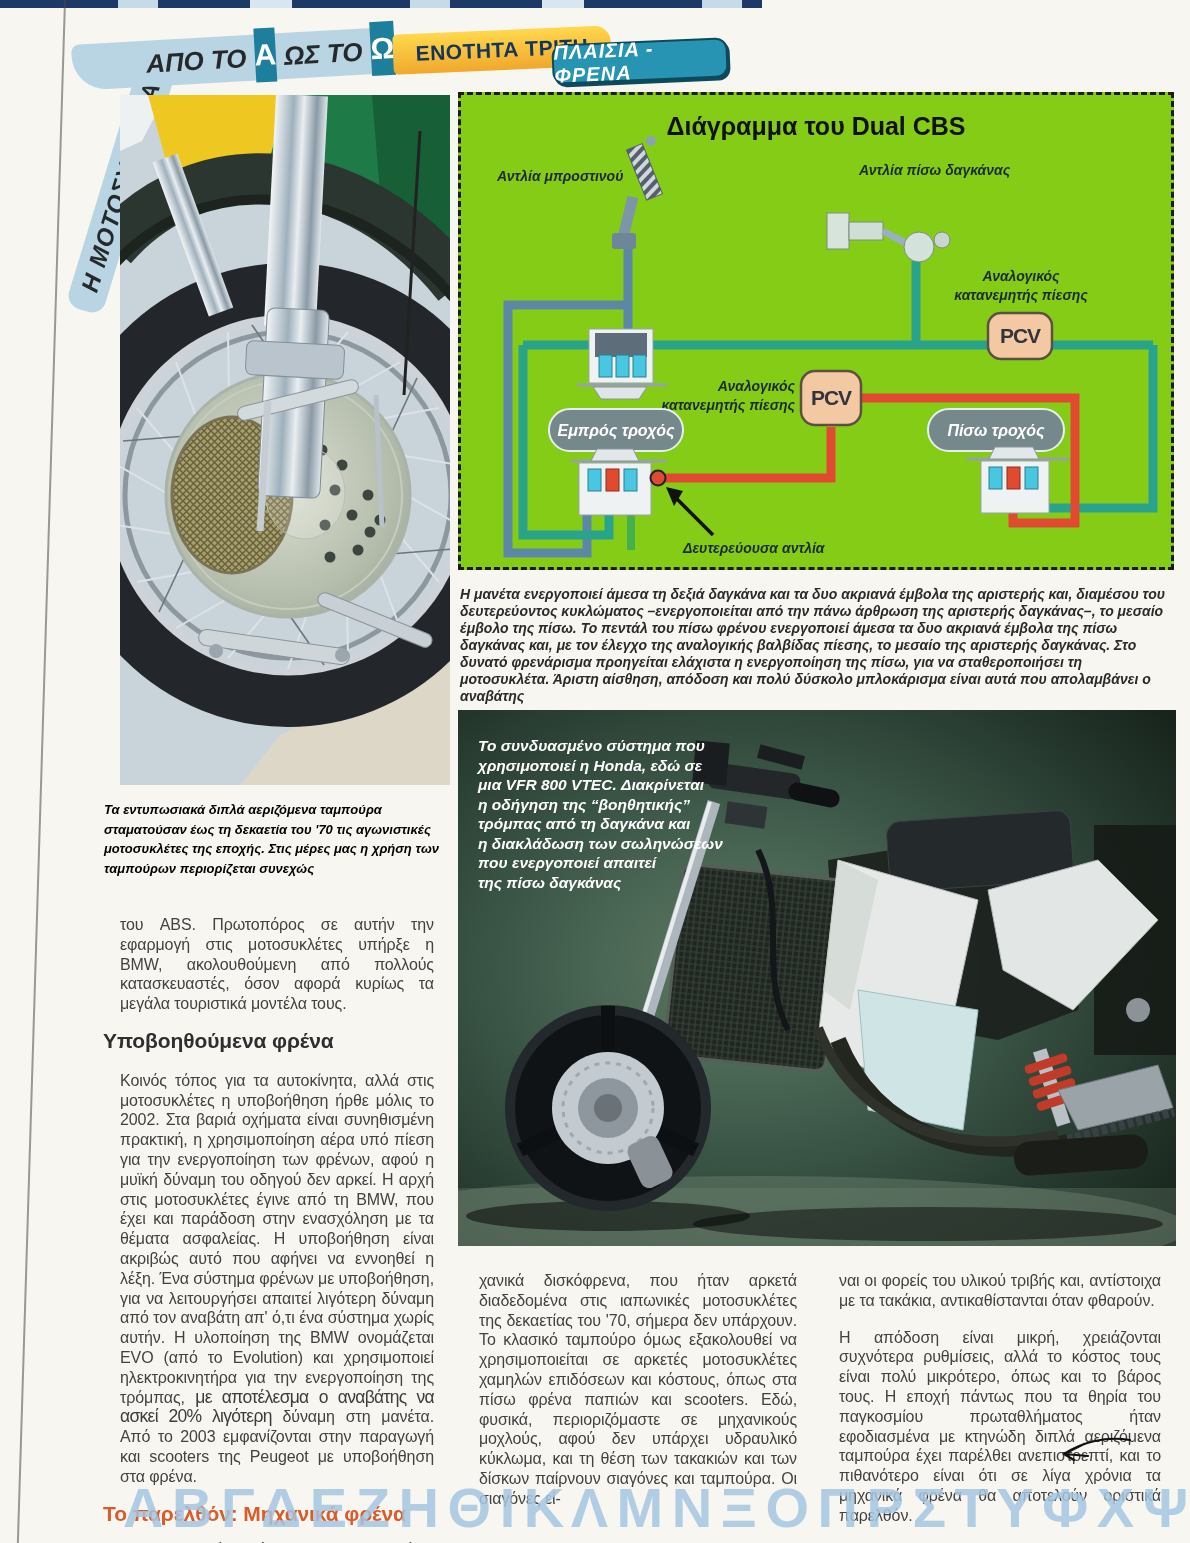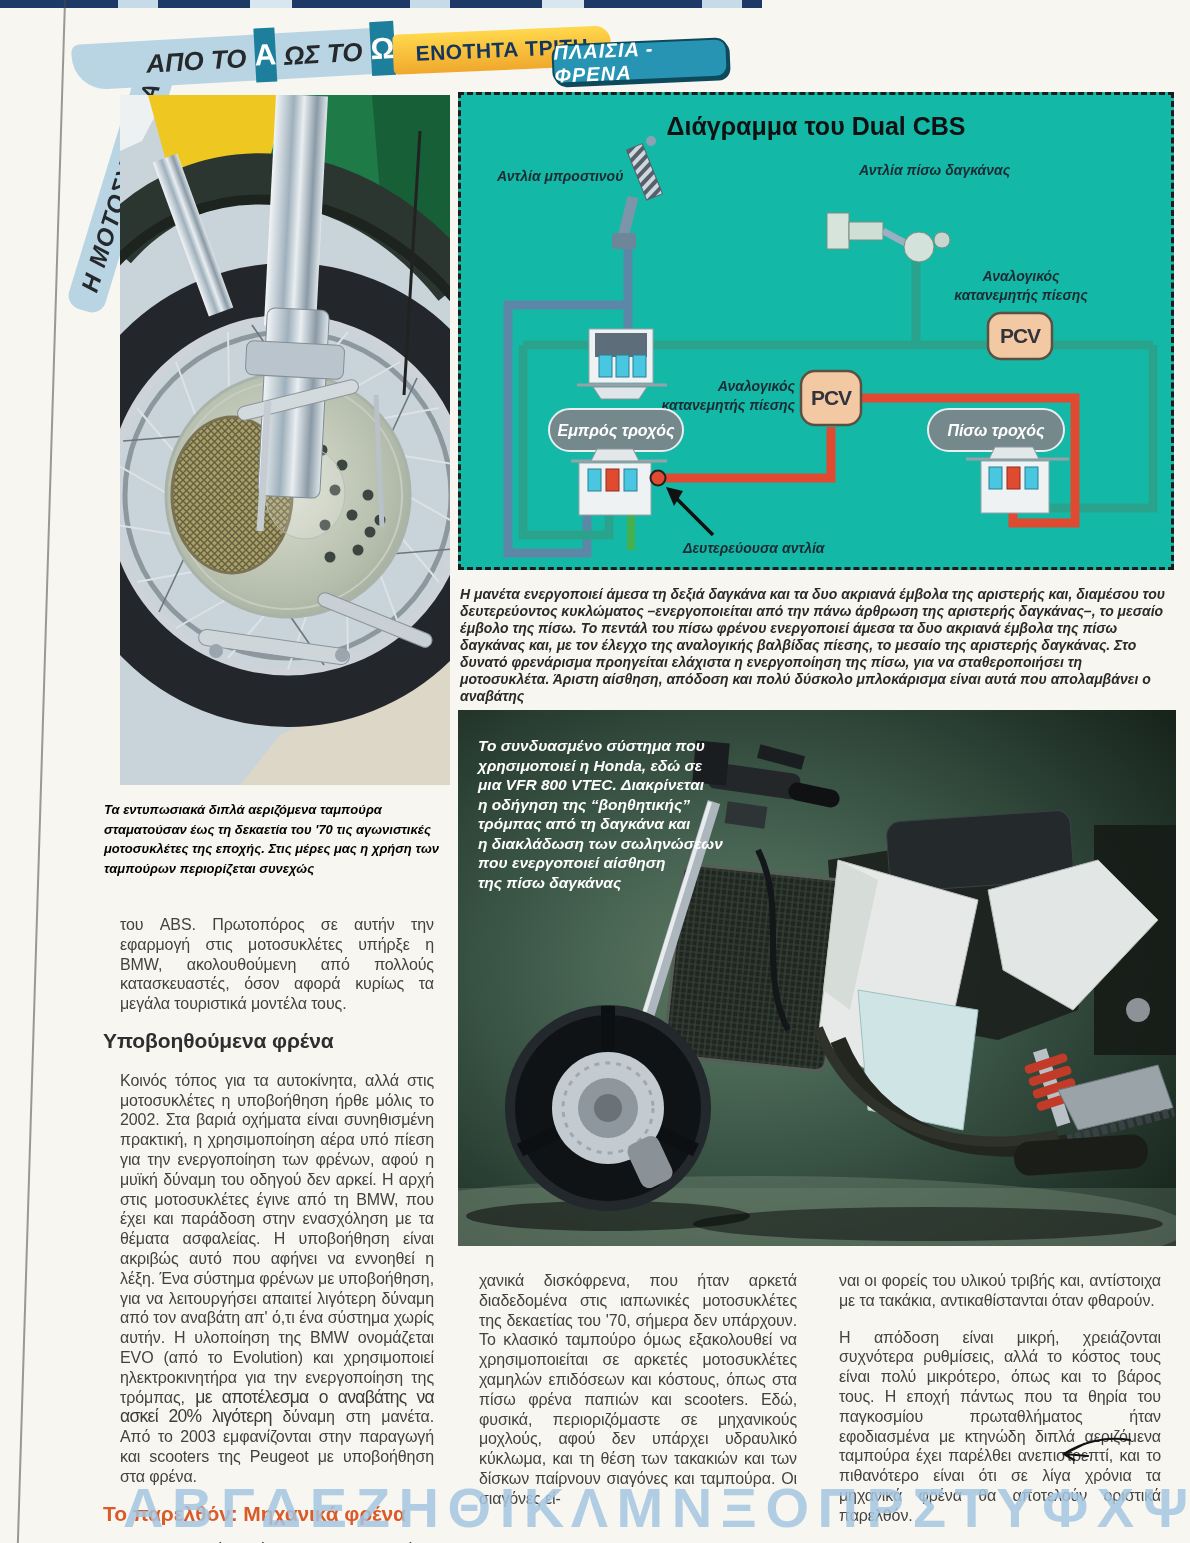--- a/index.html
+++ b/index.html
@@ -24,21 +24,21 @@
     font-size:30px; font-weight:800; transform:translateY(-2px); }
   .hdr-section { position:absolute; left:393px; top:30px; width:218px; height:40px;
     background:linear-gradient(180deg,#ffd84d,#f0a82c); border-radius:5px 16px 16px 5px; transform:rotate(-2.5deg);
     display:flex; align-items:center; justify-content:center; color:#14355c; font-size:21px; font-weight:800; letter-spacing:.5px; }
   .hdr-chapter { position:absolute; left:552px; top:41px; width:176px; height:40px; background:#2694b2;
     border:2px solid #0e4a5c; border-radius:12px; transform:rotate(-2.5deg); box-shadow:2px 3px 0 #0e4a5c;
     display:flex; align-items:center; justify-content:center; color:#fff; font-size:20px; font-weight:800; font-style:italic; letter-spacing:1px; }
 
   
   .photo-drum { position:absolute; left:120px; top:95px; width:330px; height:690px; overflow:hidden; }
-  .diagram { position:absolute; left:458px; top:92px; width:716px; height:478px; background:#14b8a6; border:3px dashed #1b1b1b; }
+  .diagram { position:absolute; left:458px; top:92px; width:716px; height:478px; background:#84cc16; border:3px dashed #1b1b1b; }
   .photo-bike { position:absolute; left:458px; top:710px; width:820px; height:536px; overflow:hidden; }
   .bike-caption { position:absolute; left:20px; top:26px; width:250px; color:#fff; font-size:15.5px; line-height:19.5px;
     font-weight:700; font-style:italic; }
 
   
   .diagram-caption { position:absolute; left:460px; top:586px; width:710px; font-size:14px; line-height:17px;
     font-weight:700; font-style:italic; color:#2a2a2a; }
   .drum-caption { position:absolute; left:104px; top:800px; width:348px; font-size:13px; line-height:19.5px;
     font-weight:700; font-style:italic; color:#000000; }
   .col { position:absolute; font-size:16px; line-height:19.8px; color:#424242; text-align:justify; letter-spacing:-0.1px; }
@@ -345,21 +345,21 @@
         <rect x="175" y="428" width="34" height="48" rx="9" fill="#8a9298" transform="rotate(-25 192 452)"></rect>
       </g>
     </svg>
     <div class="bike-caption">
       <div>Το συνδυασμένο σύστημα που</div>
       <div>χρησιμοποιεί η Honda, εδώ σε</div>
       <div>μια VFR 800 VTEC. Διακρίνεται</div>
       <div>η οδήγηση της “βοηθητικής”</div>
       <div>τρόμπας από τη δαγκάνα και</div>
       <div>η διακλάδωση των σωληνώσεων</div>
-      <div>που ενεργοποιεί αίσθηση</div>
+      <div>που ενεργοποιεί απαιτεί</div>
       <div>της πίσω δαγκάνας</div>
     </div>
   </div>
 
   <div class="col col-left">
     <p>του ABS. Πρωτοπόρος σε αυτήν την εφαρμογή στις μοτοσυκλέτες υπήρξε η BMW, ακολουθούμενη από πολλούς κατασκευαστές, όσον αφορά κυρίως τα μεγάλα τουριστικά μοντέλα τους.</p>
     <div class="h-black">Υποβοηθούμενα φρένα</div>
     <p><span>Κοινός τόπος για τα αυτοκίνητα, αλλά στις μοτοσυκλέτες η υποβοήθηση ήρθε μόλις το 2002. Στα βαριά οχήματα είναι συνηθισμένη πρακτική, η χρησιμοποίηση αέρα υπό πίεση για την ενεργοποίηση των φρένων, αφού η μυϊκή δύναμη του οδηγού δεν αρκεί. Η αρχή στις μοτοσυκλέτες έγινε από τη BMW, που έχει και παράδοση στην ενασχόληση με τα θέματα ασφαλείας. Η υποβοήθηση είναι ακριβώς αυτό που αφήνει να εννοηθεί η λέξη. Ένα σύστημα φρένων με υποβοήθηση, για να λειτουργήσει απαιτεί λιγότερη δύναμη από τον αναβάτη απ' ό,τι ένα σύστημα χωρίς αυτήν. Η υλοποίηση της BMW ονομάζεται EVO (από το Evolution) και χρησιμοποιεί ηλεκτροκινητήρα για την ενεργοποίηση της τρόμπας, </span><span class="hl">με αποτέλεσμα ο αναβάτης να ασκεί 20% λιγότερη</span><span> δύναμη στη μανέτα. Από το 2003 εμφανίζονται στην παραγωγή και scooters της Peugeot με υποβοήθηση στα φρένα.</span></p>
     <div class="h-orange">Το παρελθόν: Μηχανικά φρένα</div>
     <p>Τα υδραυλικά φρένα στις μοτοσυκλέτες αριθμούν περίπου 35 χρόνια ζωής, αλλά δεν έχουν τελείως εξαφανίσει τα μηχανικά φρένα. Βέβαια μη-</p>

